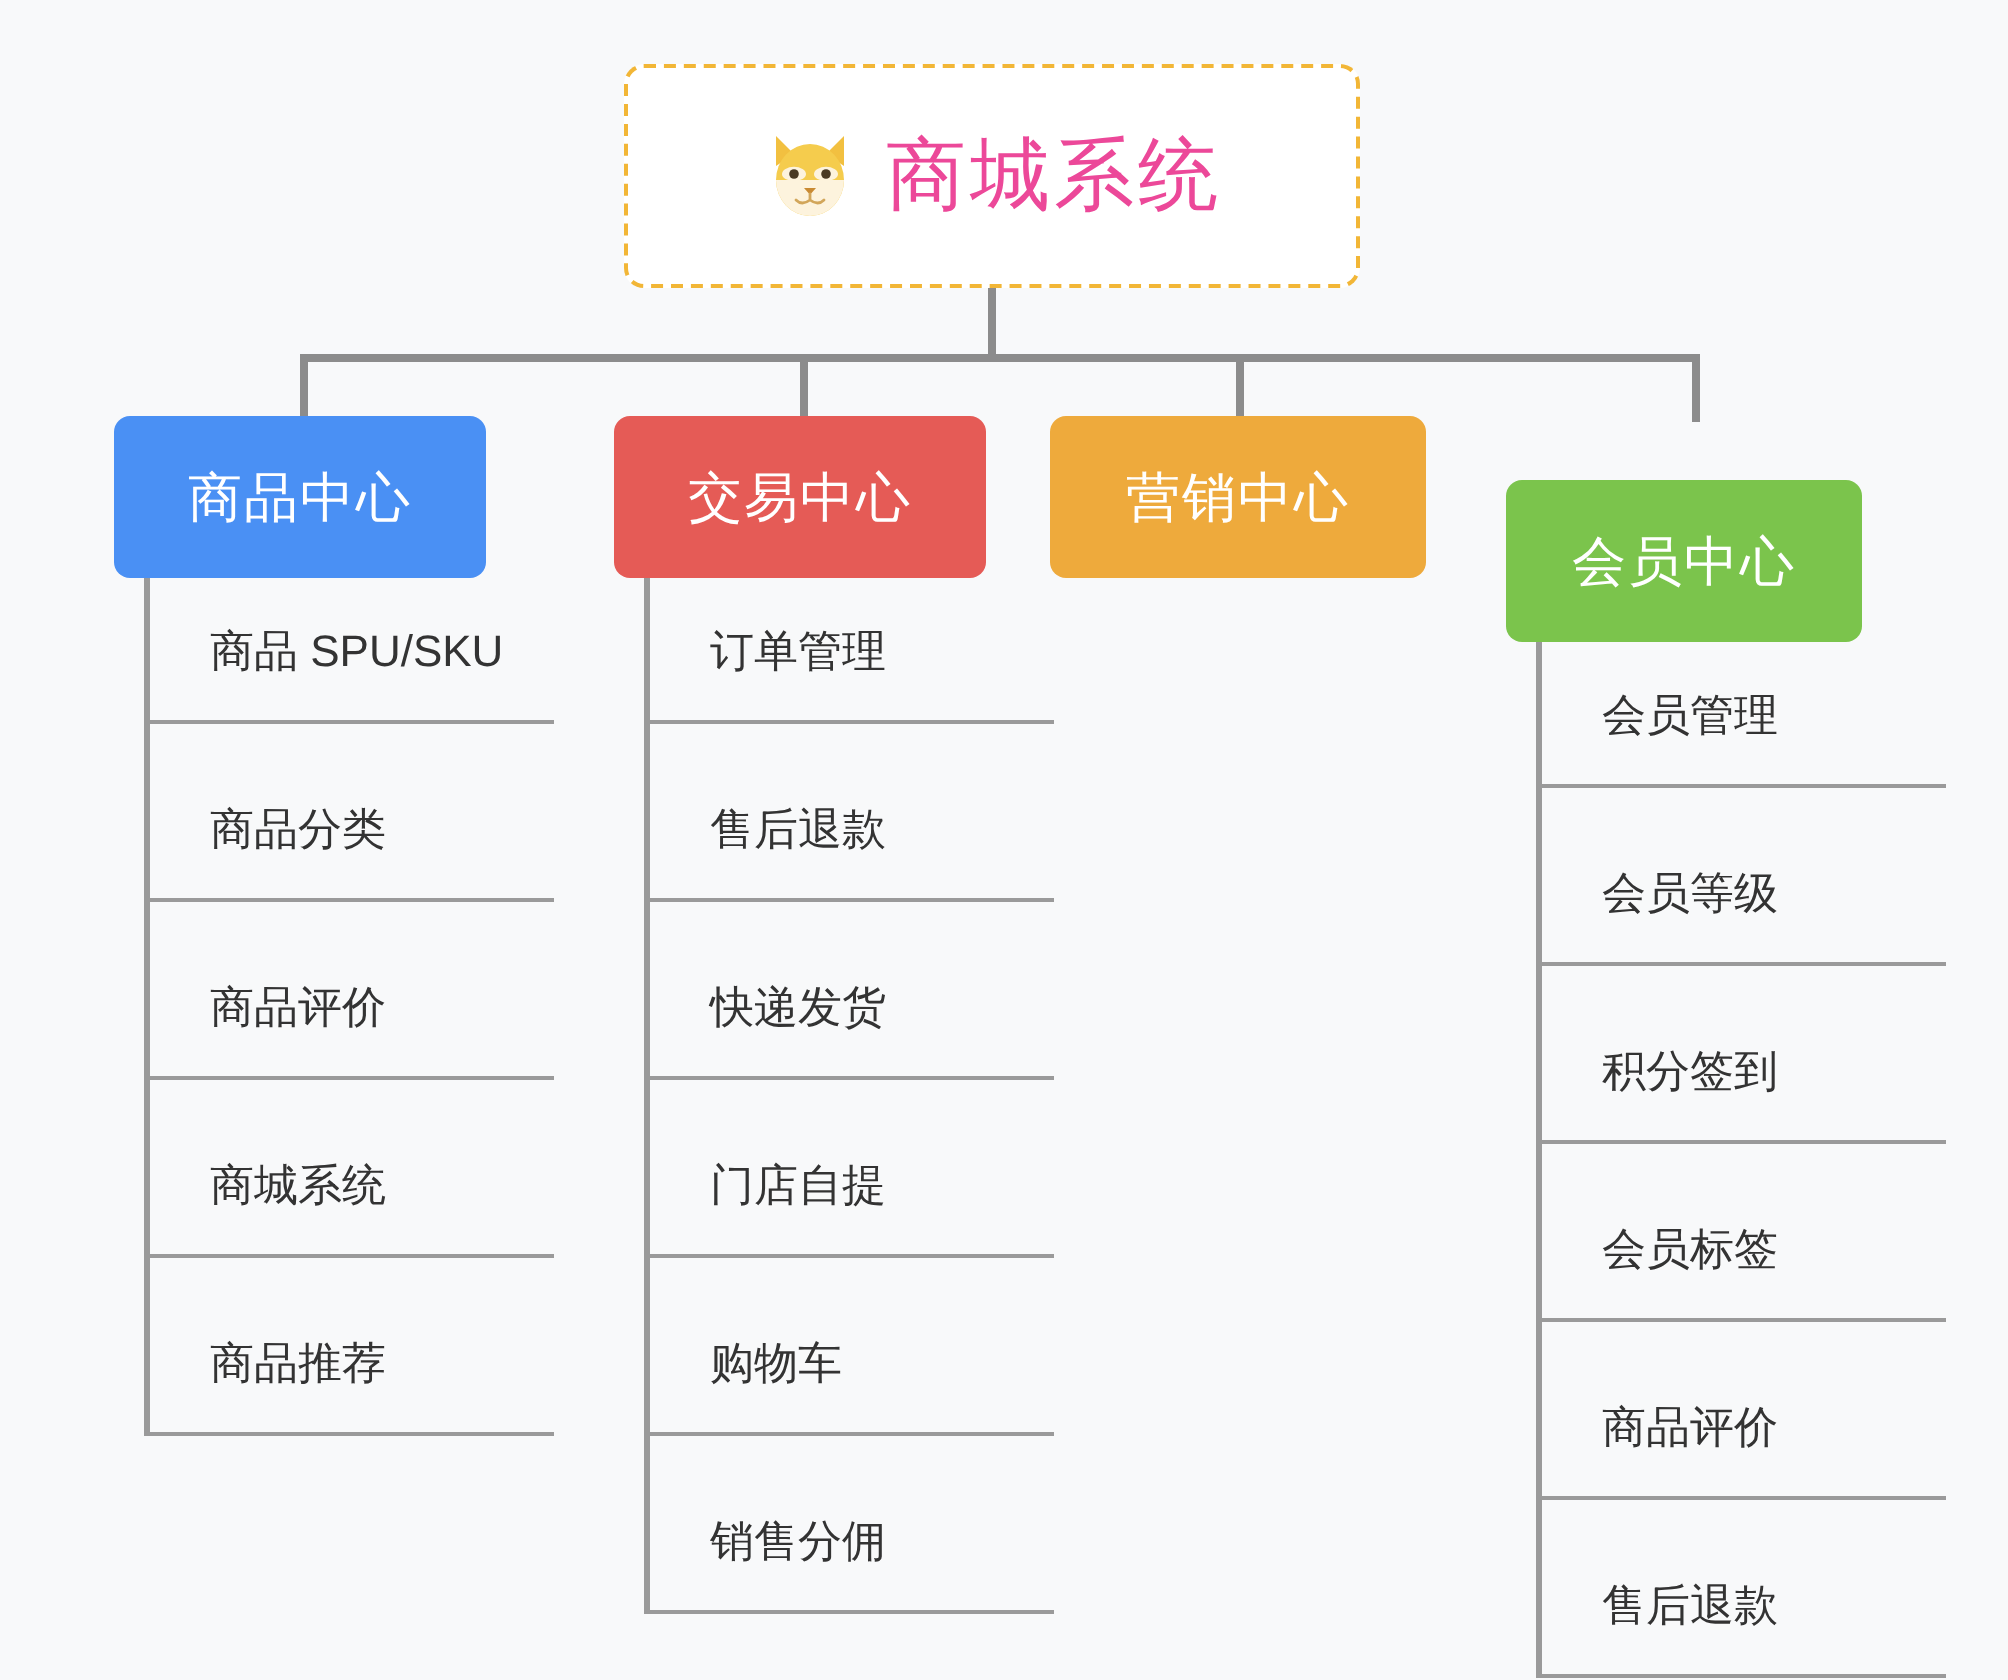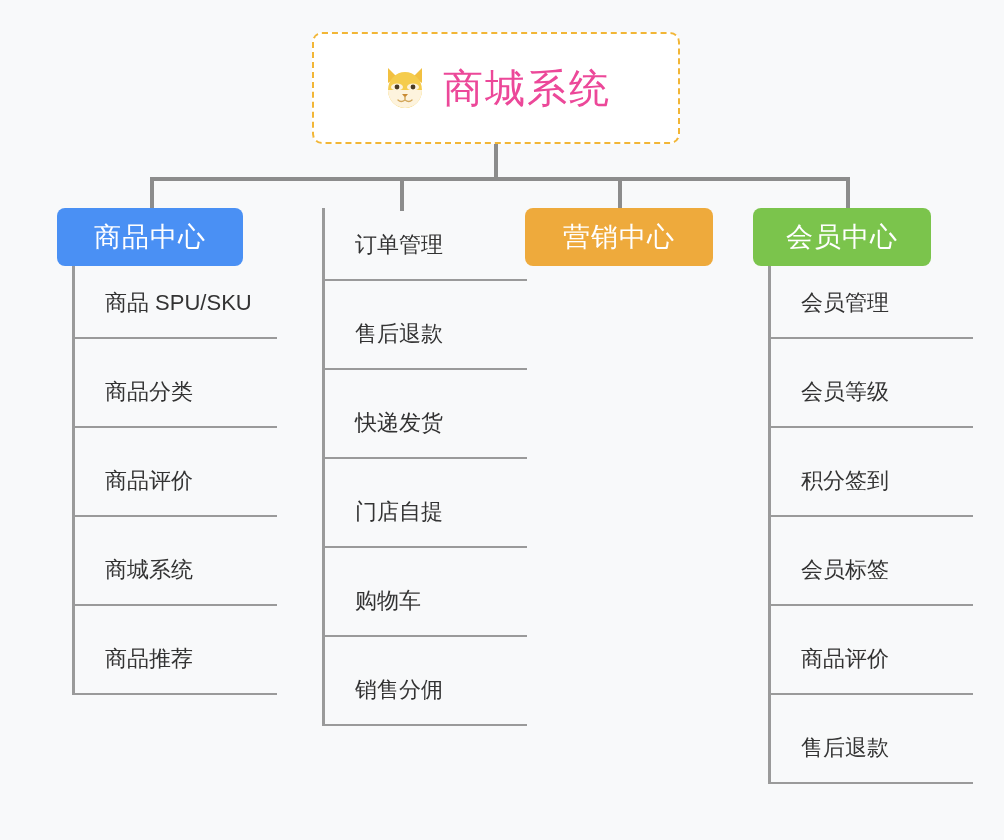--- a/index.html
+++ b/index.html
@@ -70,35 +70,35 @@
   .branch {
     position: absolute;
     top: 208px;
   }
   .branch-1 { left: 57px;  width: 220px; }
   .branch-2 { left: 307px; width: 220px; }
   .branch-3 { left: 525px; width: 220px; }
   .branch-4 { left: 753px; width: 220px; }
 
   .branch-header {
-    height: 58px;
+    height: 81px;
     border-radius: 8px;
     display: flex;
     align-items: center;
     justify-content: center;
     color: #ffffff;
     font-size: 27px;
     letter-spacing: 1px;
     white-space: nowrap;
   }
   .branch-1 .branch-header { width: 186px; background: #4a90f4; }
   .branch-2 .branch-header { width: 186px; background: #e55b56; }
   .branch-3 .branch-header { width: 188px; background: #eeaa3c; }
   .branch-4 .branch-header { width: 178px; background: #79c council; }
-  .branch-4 .branch-header { background: #7bc champ; }
+  .branch-4 .branch-header { background: #7bc champ; margin-top: 32px; }
 
   
   .leaf-list {
     position: relative;
     margin-left: 15px;
     border-left: 3px solid #9a9a9a;
     padding-top: 0;
   }
 
   .leaf-item {
@@ -165,20 +165,21 @@
       <div class="leaf-item">
           <span class="leaf-label">商城系统</span>
         </div>
       <div class="leaf-item">
           <span class="leaf-label">商品推荐</span>
         </div>
     </div>
   </div>
 
   <div class="branch branch-2">
+    <div class="branch-header" style="background: rgb(229, 91, 86);">交易中心</div>
     <div class="leaf-list">
       <div class="leaf-item">
           <span class="leaf-label">订单管理</span>
         </div>
       <div class="leaf-item">
           <span class="leaf-label">售后退款</span>
         </div>
       <div class="leaf-item">
           <span class="leaf-label">快递发货</span>
         </div>

